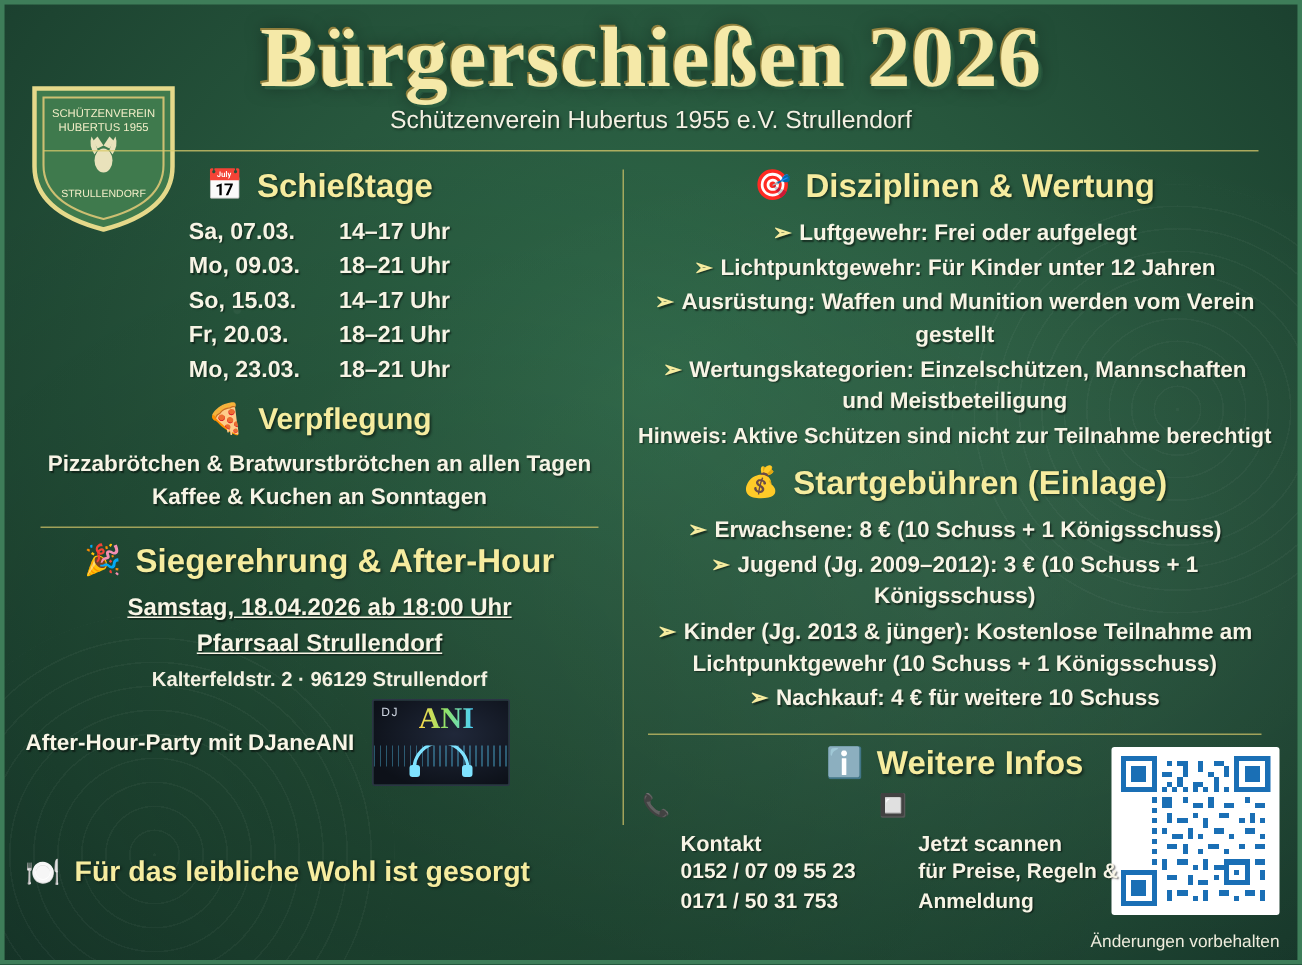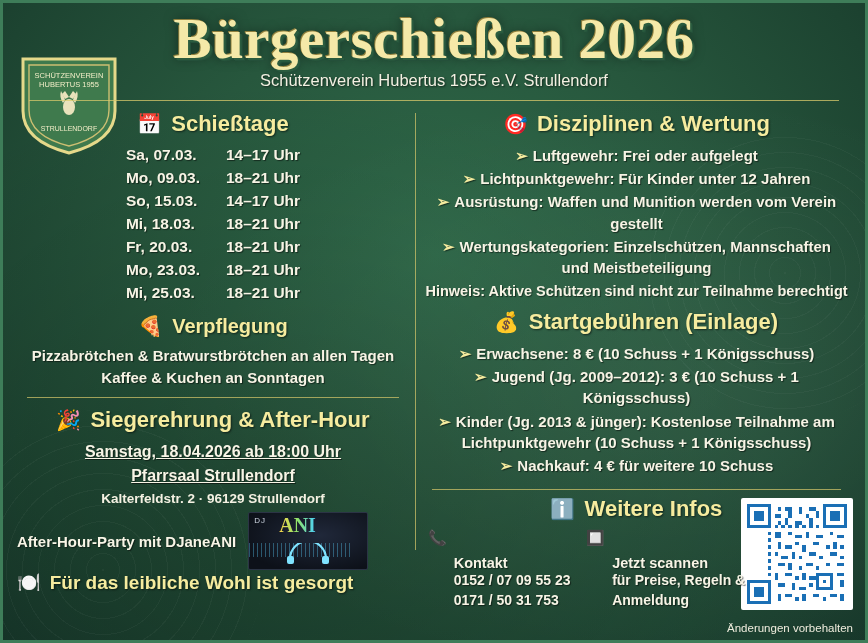--- a/index.html
+++ b/index.html
@@ -127,21 +127,21 @@
   }
   .emblem .shield {
     width: 100%; height: 100%;
   }
 
   
   .dj-wrap { position: relative; margin-top: 6px; display: flex; align-items: center; gap: 12px; }
   .dj-text { color: #f8f5e6; font-size: 15px; font-weight: bold; white-space: nowrap;
              text-shadow: 1px 1px 1px rgba(0,0,0,0.5); }
   .dj-img {
-    width: 120px; height: 58px; border-radius: 2px;
+    width: 92px; height: 58px; border-radius: 2px;
     background: radial-gradient(ellipse at 60% 40%, #20283a 0%, #0d1119 80%);
     position: relative; overflow: hidden; border: 1px solid #2b3445;
   }
   .dj-img .dj-label { position: absolute; left: 5px; top: 3px; font-size: 8px; color: #cfd6e2; letter-spacing: 1px; }
   .dj-img .dj-ani {
     position: absolute; left: 30px; top: 1px; font-size: 20px; font-weight: bold;
     font-family: "Liberation Serif", serif;
     background: linear-gradient(90deg, #ffd84a, #8fe36b, #4ad1ff);
     -webkit-background-clip: text; background-clip: text; color: transparent;
   }
@@ -232,33 +232,25 @@
         </tr>
         <tr>
           <td class="d">Mo, 09.03.</td>
           <td class="t">18–21 Uhr</td>
         </tr>
         <tr>
           <td class="d">So, 15.03.</td>
           <td class="t">14–17 Uhr</td>
         </tr>
         <tr>
-          <td class="d">Mi, 18.03.</td>
-          <td class="t">18–21 Uhr</td>
-        </tr>
-        <tr>
           <td class="d">Fr, 20.03.</td>
           <td class="t">18–21 Uhr</td>
         </tr>
         <tr>
           <td class="d">Mo, 23.03.</td>
-          <td class="t">18–21 Uhr</td>
-        </tr>
-        <tr>
-          <td class="d">Mi, 25.03.</td>
           <td class="t">18–21 Uhr</td>
         </tr>
       </tbody>
         </table>
 
       <div class="sec-head" style="margin-top:10px">
         <span class="ic">🍕</span>
         <span class="sec-title small">Verpflegung</span>
       </div>
       <div class="center plain">Pizzabrötchen &amp; Bratwurstbrötchen an allen Tagen</div>

